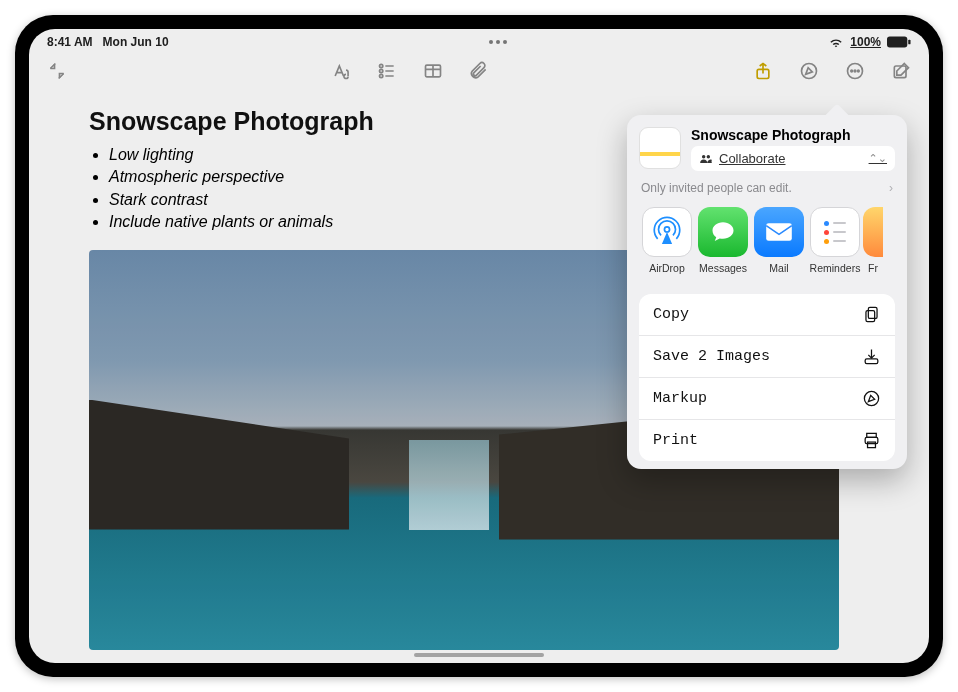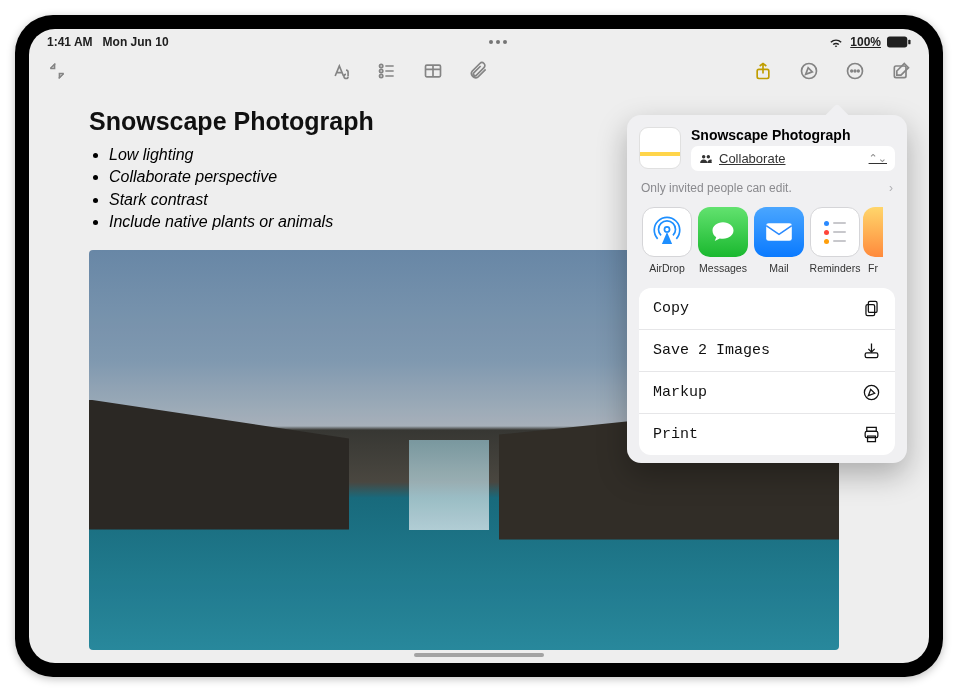--- a/index.html
+++ b/index.html
@@ -93,21 +93,21 @@
     background:#fff; border-radius:7px; padding:5px 8px;
     font-size:13px; color:#333;text-decoration:underline;
   }
   .sh-collab .dd { margin-left:auto; color:#8a8a8a; font-size:11px; }
   .sh-perm {
     font-size:12px; color:#8a8a8e; margin:8px 2px 12px;
     display:flex; align-items:center;
   }
   .sh-perm .chev { margin-left:auto; color:#b0b0b4; }
 
-  .sh-apps { display:flex; gap:0; margin-bottom:14px; }
+  .sh-apps { display:flex; gap:0; margin-bottom:20px; }
   .sh-app { width:56px; text-align:center; cursor:pointer; }
   .sh-app .ic {
     width:50px; height:50px; border-radius:12px; margin:0 auto 5px;
     display:flex; align-items:center; justify-content:center;
     background:#fff;
   }
   .sh-app .lbl { font-size:10.5px; color:#333; }
   .ic.airdrop { border:1px solid #d5d5d8; }
   .ic.airdrop svg { width:34px; height:34px; }
   .ic.messages { background:linear-gradient(#62e26f,#1ab82f); }
@@ -134,21 +134,21 @@
   .home-ind { position:absolute; bottom:6px; left:50%; transform:translateX(-50%); width:130px; height:4px; background:#333; border-radius:3px; opacity:.4; }
 </style>
 </head>
 <body>
 
 <div class="device">
   <div class="screen">
 
     <div class="status">
       <div class="left">
-        <span>1:41 AM</span>
+        <span>8:41 AM</span>
         <span>Mon Jun 10</span>
       </div>
       <div class="pill-dots">
           <span></span>
           <span></span>
           <span></span>
         </div>
       <div class="right">
         <span class="wifi-ic">
           <svg width="16" height="12" viewBox="0 0 24 18">
@@ -230,21 +230,21 @@
               <path d="M16 3l5 5-9 9h-5v-5l9-9z"></path>
             </svg>
           </span>
       </div>
     </div>
 
     <div class="note">
       <h1>Snowscape Photograph</h1>
       <ul>
         <li>Low lighting</li>
-        <li>Collaborate perspective</li>
+        <li>Atmospheric perspective</li>
         <li>Stark contrast</li>
         <li>Include native plants or animals</li>
       </ul>
       <div class="photo">
         <div class="snow1"></div>
           <div class="snow2"></div>
         <div class="cliffL"></div>
           <div class="cliffR"></div>
         <div class="fall"></div>
       </div>

